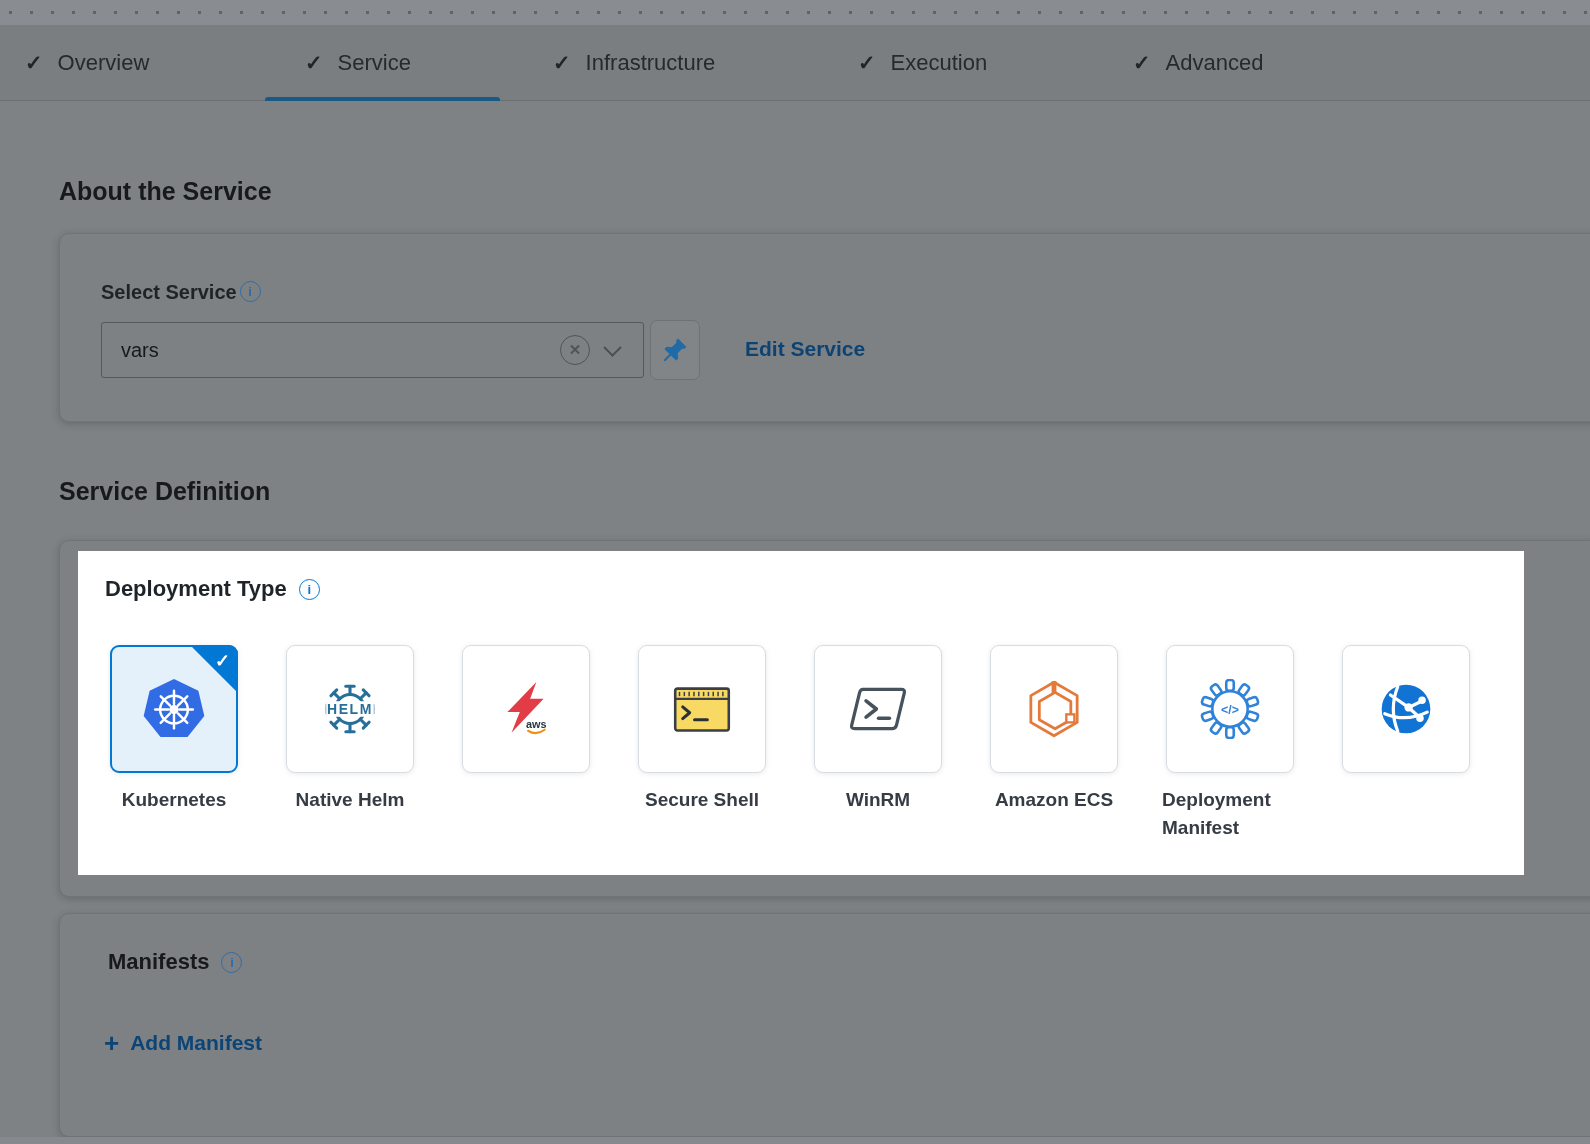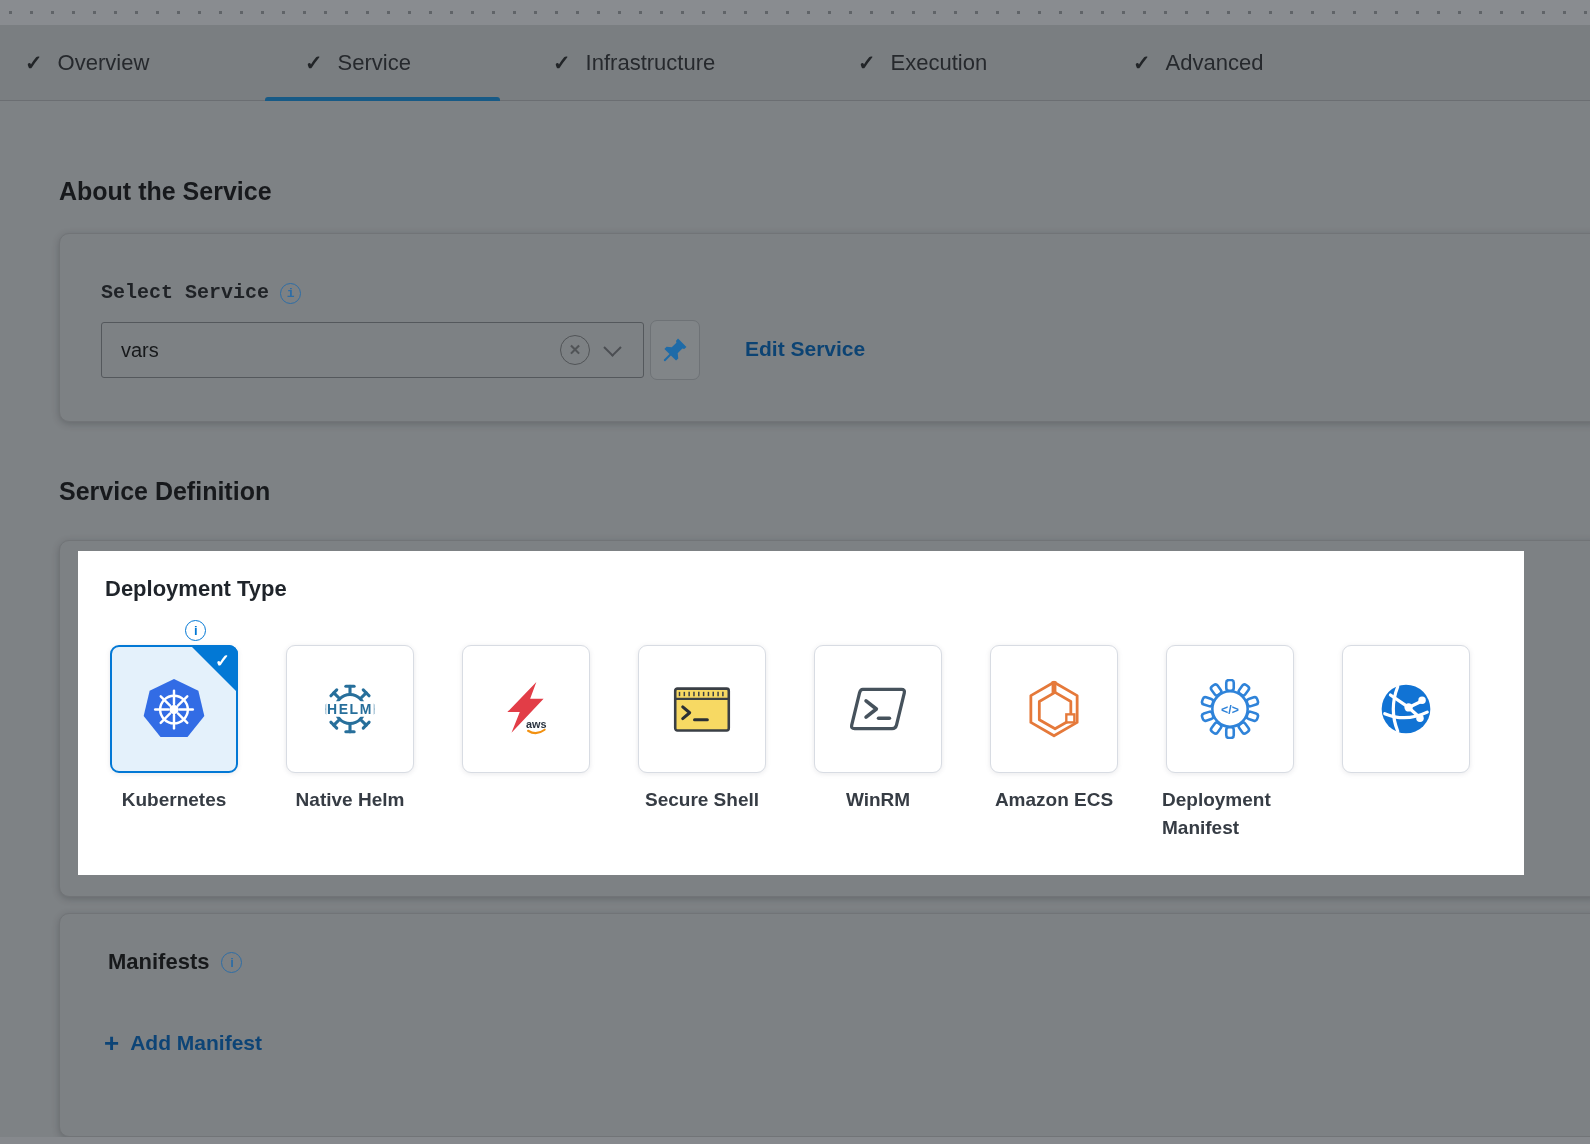--- a/index.html
+++ b/index.html
@@ -57,22 +57,22 @@
     width:21px; height:21px; border-radius:50%;
     display:inline-flex; align-items:center; justify-content:center;
     font-size:13px; font-weight:700; flex:none;
   }
   .info-dim    { border:1.7px solid #2e6da5; color:#2e6da5; }
   .info-bright { border:1.7px solid #0278d5; color:#0278d5; }
 
   
   .select-label {
     position:absolute; left:101px; top:281px;
-    display:flex; align-items:flex-end; gap:11px;
-    font-size:20px; font-weight:600; color:#1f2226;font-family:Liberation Mono, monospace;
+    display:flex; align-items:flex-start; gap:3px;
+    font-size:20px; font-weight:600; color:#1f2226;
   }
   .service-input {
     position:absolute; left:101px; top:322px; width:543px; height:56px;
     border:1.5px solid #54585c; border-radius:3px;
     background:#7d8184;
     display:flex; align-items:center;
     padding-left:19px;
     font-size:20px; font-weight:500; color:#17191b;
     cursor:text;
   }
@@ -116,22 +116,22 @@
     font-size:22px; font-weight:700; color:#17191b;
   }
 
   
   .spotlight {
     position:absolute; left:78px; top:551px; width:1446px; height:324px;
     background:#ffffff;
   }
   .dt-header {
     position:absolute; left:27px; top:25px;
-    display:flex; align-items:center; gap:18px;
-    font-size:22px; font-weight:700; color:#1f242a;flex-direction:column;
+    display:flex; align-items:center; gap:12px;
+    font-size:22px; font-weight:700; color:#1f242a;
   }
   .tiles {
     position:absolute; left:8px; top:94px;
     display:flex;
   }
   .dt-item { width:176px; display:flex; flex-direction:column; align-items:center; }
   .tile {
     position:relative;
     width:128px; height:128px;
     background:#fff;

